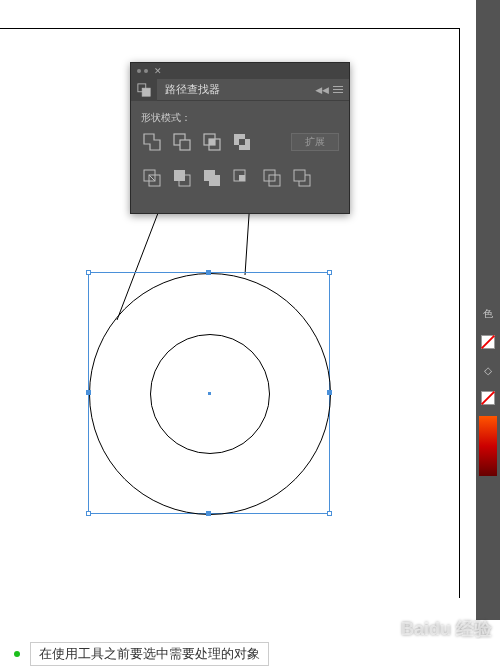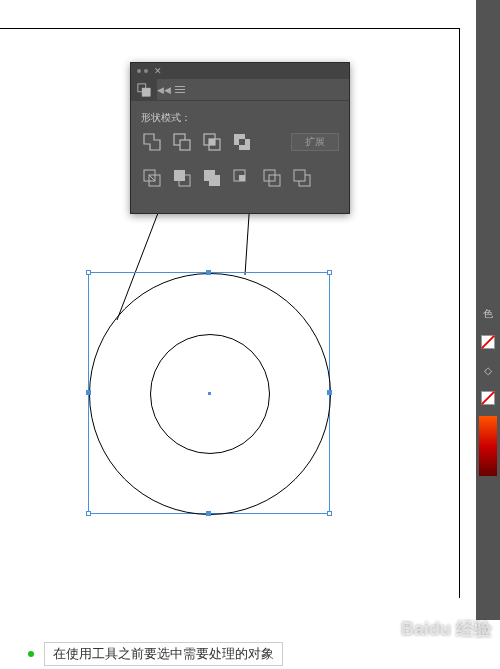--- a/index.html
+++ b/index.html
@@ -244,21 +244,21 @@
     
     .footer-bar {
       position: absolute;
       bottom: 0;
       left: 0;
       width: 500px;
       height: 30px;
       background: #fff;
       display: flex;
       align-items: center;
-      padding: 0 28px;
+      padding: 0 14px;
       gap: 10px;
       font-size: 13px;
       color: #333;
     }
     .bullet-green {
       width: 6px;
       height: 6px;
       background: #1bbf1b;
       border-radius: 50%;
     }
@@ -315,20 +315,21 @@
         </div>
       <div class="panel-x">✕</div>
     </div>
     <div class="panel-header">
       <div class="panel-icon-left">
         <svg viewBox="0 0 16 16">
             <rect x="1" y="1" width="9" height="9" fill="none" stroke="#bbb"></rect>
             <rect x="6" y="6" width="9" height="9" fill="#bbb" stroke="#bbb"></rect>
           </svg>
       </div>
+      <div class="panel-title">路径查找器</div>
       <div class="panel-right-controls">
         <span class="panel-collapse">◀◀</span>
         <div class="panel-menu">
             <span></span>
             <span></span>
             <span></span>
           </div>
       </div>
     </div>
     <div class="panel-body">

